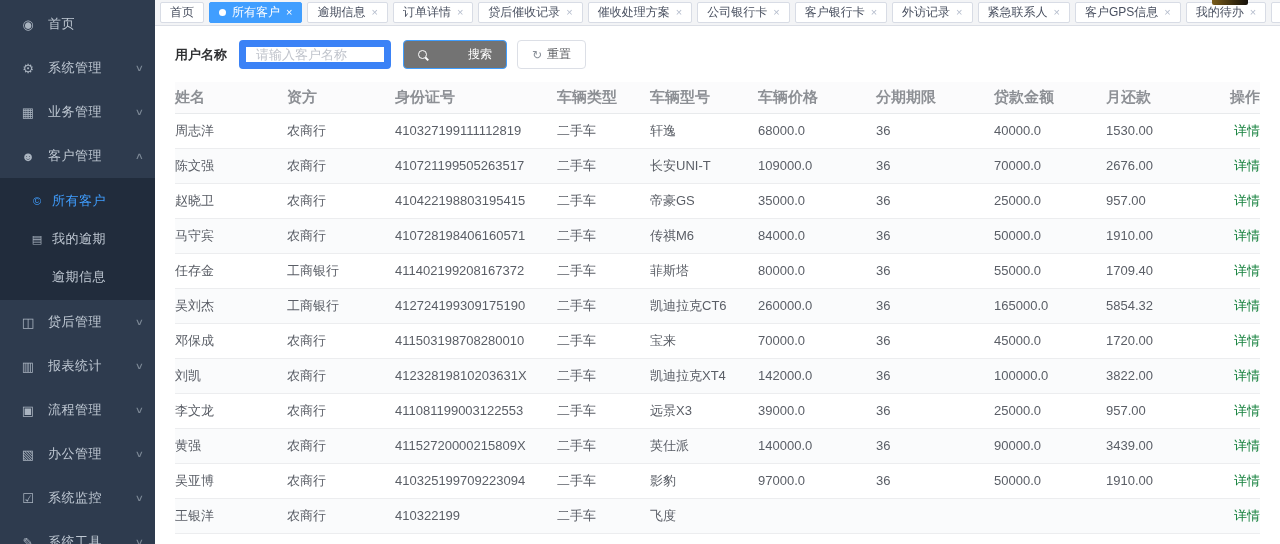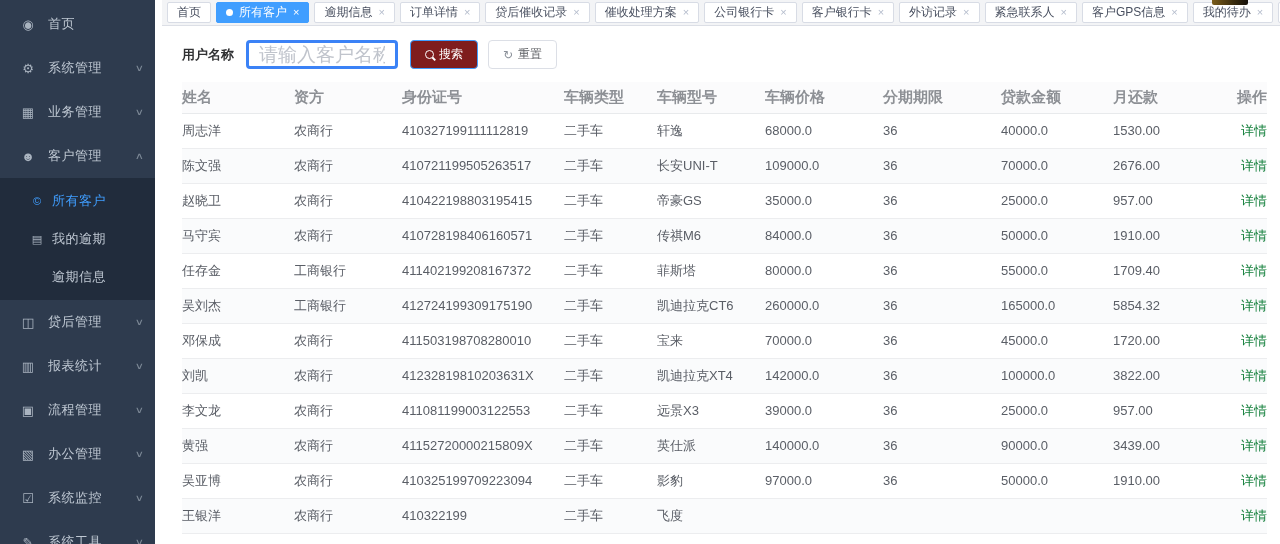--- a/index.html
+++ b/index.html
@@ -12,43 +12,43 @@
   .side-item { height:44px; display:flex; align-items:center; padding:0 12px 0 20px; cursor:pointer; position:relative; }
   .s-icon { width:16px; font-size:13px; color:#aab4c0; margin-right:12px; text-align:center; flex:0 0 16px; }
   .s-label { font-size:13px; letter-spacing:.5px; }
   .s-chev { margin-left:auto; font-size:9px; color:#7c8896; transform:scaleX(1.4); }
   .submenu { background:#212c3c; padding:4px 0; }
   .sub-item { height:38px; display:flex; align-items:center; padding-left:30px; cursor:pointer; }
   .sub-item .s-icon { width:14px; font-size:11px; margin-right:8px; flex:0 0 14px; }
   .sub-item.active, .sub-item.active .s-icon { color:#409eff; }
 
   
-  .main { flex:1; display:flex; flex-direction:column; min-width:0;padding-left:7px; }
+  .main { flex:1; display:flex; flex-direction:column; min-width:0; }
 
   
   .tabbar { height:26px; background:#f3f4f6; border-bottom:1px solid #dcdfe6; display:flex;
     align-items:center; gap:5px; padding:0 0 0 5px; overflow:hidden; white-space:nowrap; }
   .tab { height:21px; background:#fff; border:1px solid #d8dce5; border-radius:2px; color:#495060;
     font-size:12px; display:inline-flex; align-items:center; padding:0 9px; cursor:pointer; flex:0 0 auto; }
   .tab .tab-close { margin-left:6px; font-size:11px; color:#b4bccc; line-height:1; }
   .tab.active { background:#409eff; border-color:#409eff; color:#fff; }
   .tab.active .tab-close { color:#fff; }
   .dot { width:7px; height:7px; border-radius:50%; background:#fff; margin-right:6px; }
   .avatar-fragment { position:absolute; top:0; left:1212px; width:36px; height:5px; z-index:5;
     background:linear-gradient(90deg,#7a5c1a,#3a2c0e 60%,#15100a); border-radius:0 0 2px 2px; }
 
   
   .search-row { display:flex; align-items:center; padding:14px 20px 13px 20px; background:#fff; }
   .search-label { font-weight:bold; color:#303133; margin-right:12px; }
-  .search-input { width:152px; height:29px; border:3px solid #3b82f6; border-radius:4px;
-    padding:0 10px; font-size:19px; color:#606266; outline:none; font-family:inherit; }
+  .search-input { width:152px; height:29px; border:7px solid #3b82f6; border-radius:4px;
+    padding:0 10px; font-size:13px; color:#606266; outline:none; font-family:inherit; }
   .search-input::placeholder { color:#c0c4cc; }
   .btn { height:29px; border-radius:4px; font-size:12px; display:inline-flex; align-items:center;
     cursor:pointer; padding:0 14px; font-family:inherit; }
-  .btn-primary { background:#7f1d1d; border:1px solid #409eff; color:#fff; margin-left:12px; }
+  .btn-primary { background:#737373; border:1px solid #409eff; color:#fff; margin-left:12px;gap:36px; }
   .btn-plain { background:#fff; border:1px solid #dcdfe6; color:#606266; margin-left:10px; }
   .mag { width:9px; height:9px; border:1.5px solid #fff; border-radius:50%; position:relative; margin-right:5px; display:inline-block; }
   .mag::after { content:""; position:absolute; width:4px; height:1.5px; background:#fff; right:-3px; bottom:-1px; transform:rotate(45deg); }
   .refresh-glyph { margin-right:5px; font-size:12px; color:#8a9099; }
 
   
   .table-wrap { padding:0 20px; }
   table { width:100%; border-collapse:collapse; table-layout:fixed; }
   th { text-align:left; font-weight:bold; color:#8d9095; font-size:15px; height:31px;
     border-bottom:1px solid #e8eaec; background:#fbfbfc; padding:0; }

